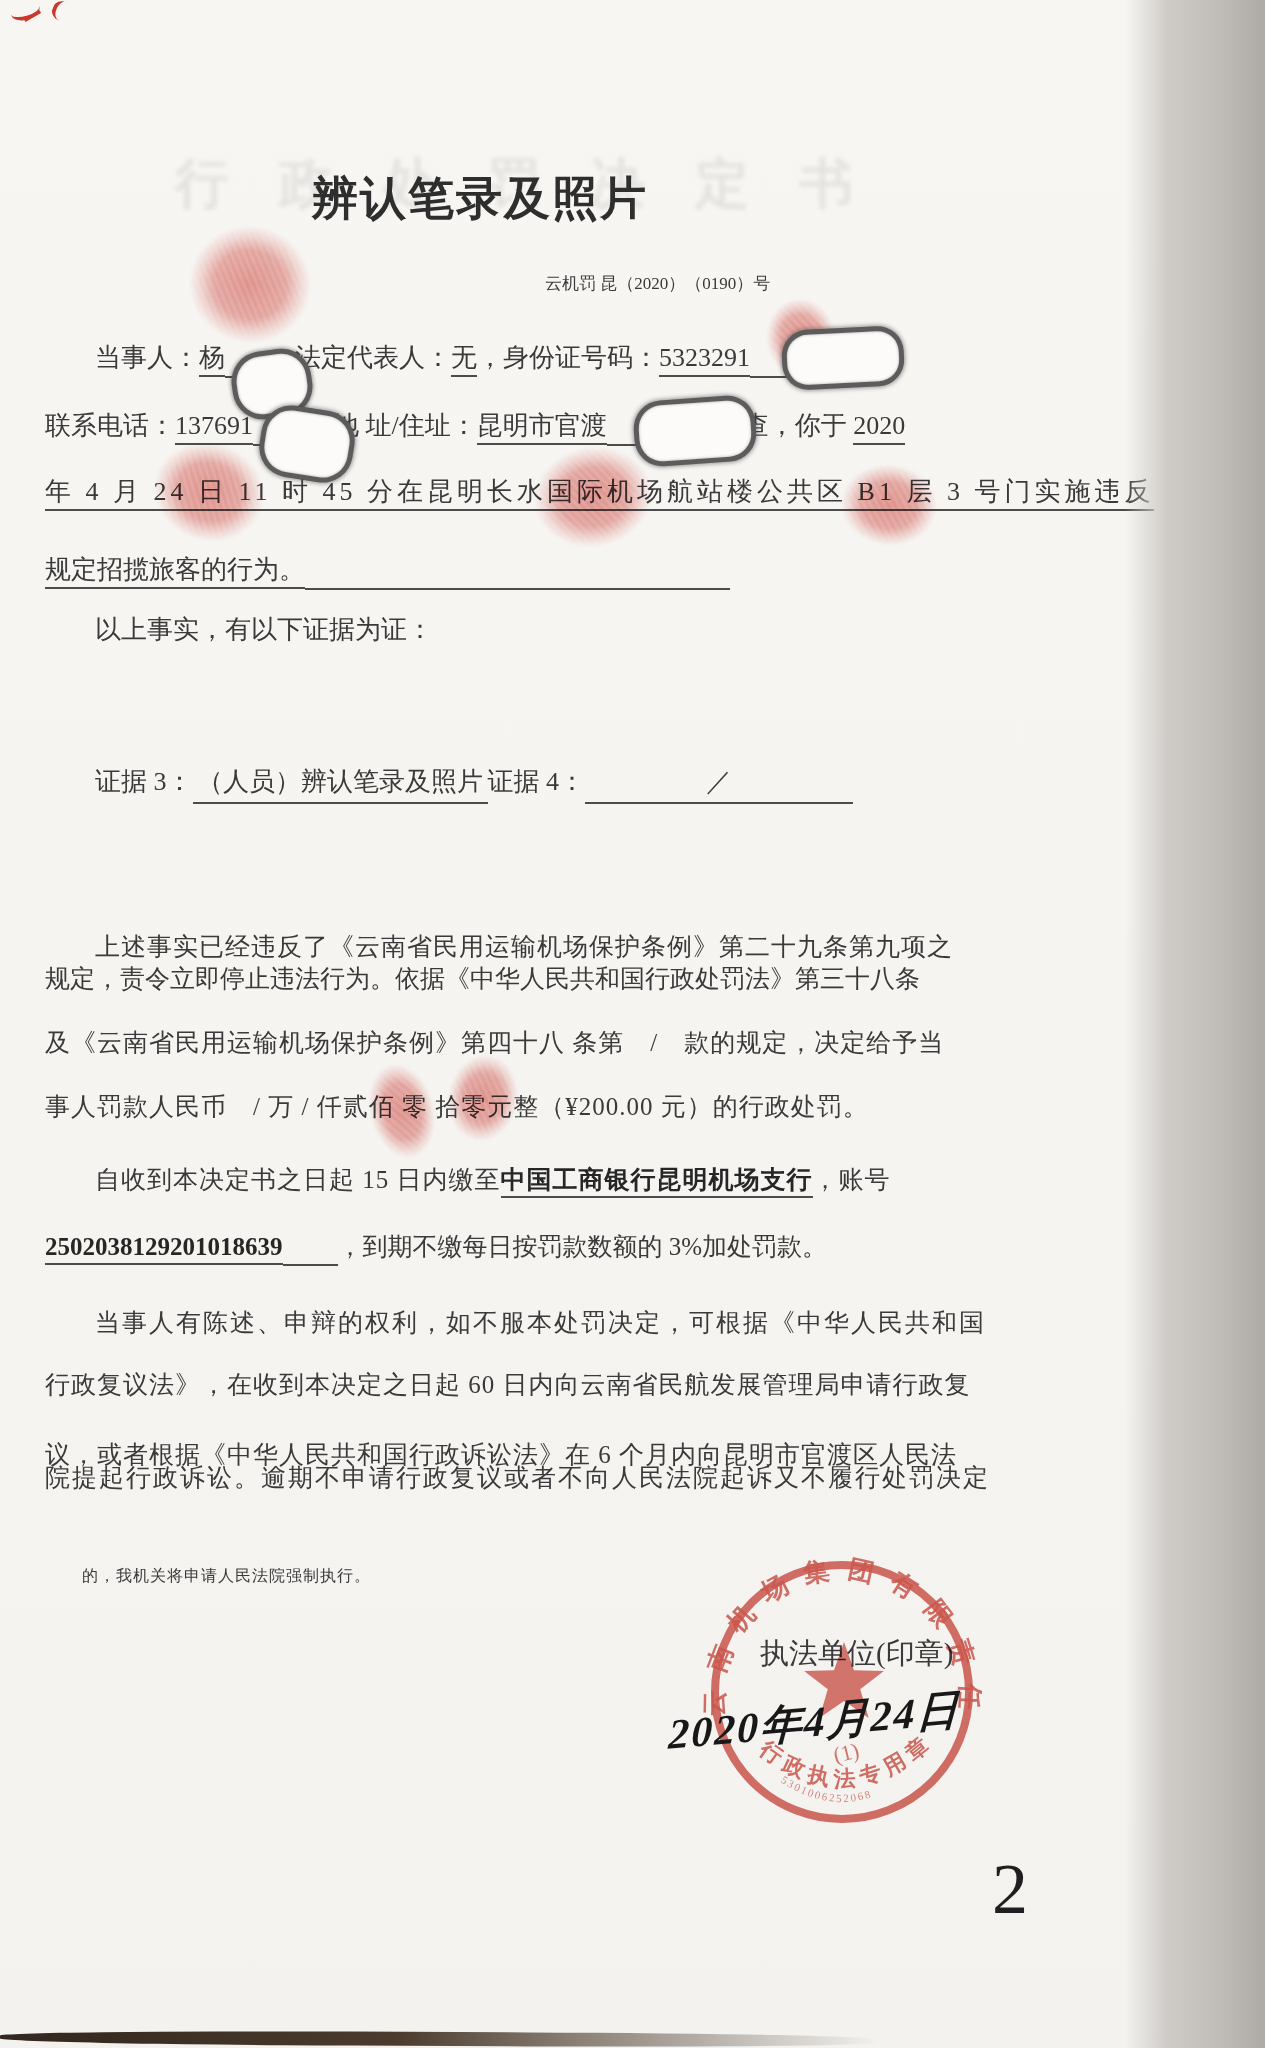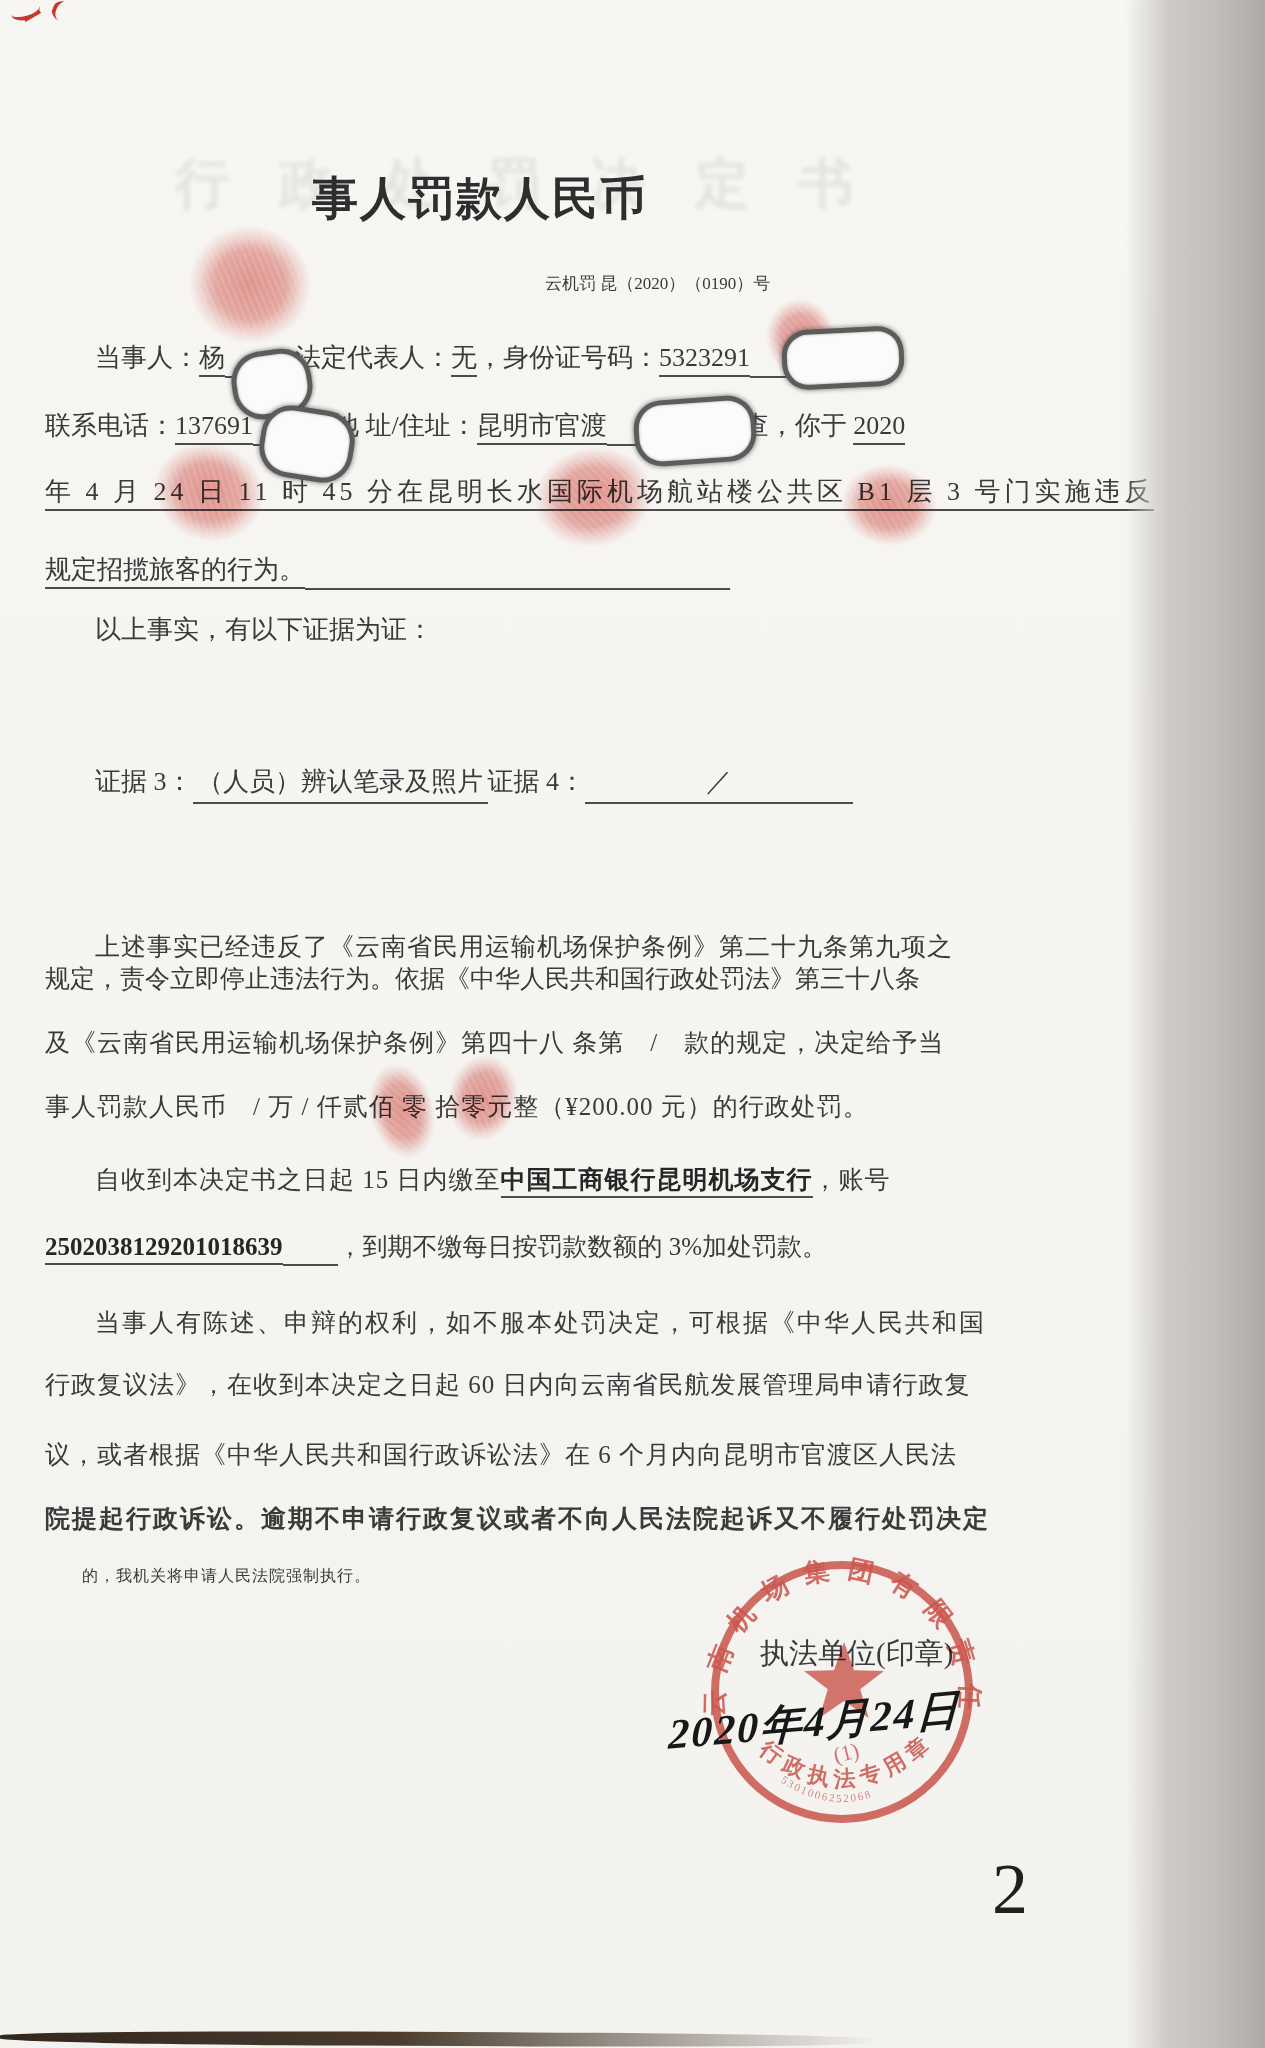--- a/index.html
+++ b/index.html
@@ -33,21 +33,21 @@
   .ln8{left:95px;top:834px;font-size:26px;}
   .ln9{left:95px;top:902px;font-size:25px;letter-spacing:1px;margin-top:28px;}
   .ln10{left:45px;top:962px;font-size:25px;}
   .ln11{left:45px;top:1026px;font-size:25px;letter-spacing:1px;}
   .ln12{left:45px;top:1090px;font-size:25px;letter-spacing:1px;}
   .ln13{left:95px;top:1163px;font-size:25px;letter-spacing:1px;}
   .ln14{left:45px;top:1230px;font-size:25px;}
   .ln15{left:95px;top:1306px;font-size:25px;letter-spacing:2px;}
   .ln16{left:45px;top:1368px;font-size:25px;letter-spacing:1px;}
   .ln17{left:45px;top:1438px;font-size:25px;letter-spacing:1px;}
-  .ln18{left:45px;top:1502px;font-size:25px;letter-spacing:2px;font-weight:bold;}
+  .ln18{left:45px;top:1461px;font-size:25px;letter-spacing:2px;}
   .ln19{left:45px;top:1566px;font-size:16px;letter-spacing:1px;margin-left:37px;}
   .ln20{left:760px;top:1634px;font-size:29px;}
   
   .fp{position:absolute;z-index:3;mix-blend-mode:multiply;filter:blur(1px);
       background:radial-gradient(closest-side,rgba(214,76,68,.60),rgba(214,76,68,.48) 55%,rgba(214,76,68,.20) 76%,rgba(214,76,68,0) 94%);}
   .fp::after{content:"";position:absolute;inset:6%;border-radius:inherit;
       background:repeating-linear-gradient(55deg,rgba(255,255,255,.28) 0 2px,rgba(255,255,255,0) 2px 6px);}
   .fp1{left:185px;top:222px;width:130px;height:125px;border-radius:46% 54% 58% 42%/52% 48% 44% 56%;transform:rotate(12deg);}
   .fp2{left:764px;top:296px;width:74px;height:84px;border-radius:52% 48% 44% 56%/46% 54% 58% 42%;transform:rotate(-8deg);}
   .fp3{left:150px;top:440px;width:118px;height:104px;border-radius:44% 56% 52% 48%/56% 44% 48% 52%;transform:rotate(18deg);}
@@ -78,21 +78,21 @@
 </head>
 <body>
 
 <div class="page">
 
   <div class="pen pen-a"></div>
   <div class="pen pen-b"></div>
   <div class="pen pen-c"></div>
 
   <div class="ghost-title">行政处罚决定书</div>
-  <div class="title">事人罚款人民币</div>
+  <div class="title">辨认笔录及照片</div>
 
   <div class="line ln0"><span>云机罚 昆（2020）（0190）号</span></div>
   <div class="line ln1"><span>当事人：</span><span class="u">杨</span><span class="u blk" style="width: 70px;">&nbsp;</span><span>法定代表人：</span><span class="u">无</span><span>，身份证号码：</span><span class="u">5323291</span><span class="u blk" style="width: 105px;">&nbsp;</span><span>，</span></div>
   <div class="line ln2"><span>联系电话：</span><span class="u">137691</span><span class="u blk" style="width: 80px;">&nbsp;</span><span>地 址/住址：</span><span class="u">昆明市官渡</span><span class="u blk" style="width: 110px;">&nbsp;</span><span>经查，你于 </span><span class="u">2020</span></div>
   <div class="line ln3"><span class="u">年 4 月 24 日 11 时 45 分在昆明长水国际机场航站楼公共区 B1 层 3 号门实施违反</span></div>
   <div class="line ln4"><span class="u">规定招揽旅客的行为。</span><span class="u blk" style="width: 425px;">&nbsp;</span></div>
   <div class="line ln5"><span>以上事实，有以下证据为证：</span></div>
   <div class="line ln7"><span>证据 3：</span><span class="u blk ctr" style="width: 295px;">（人员）辨认笔录及照片</span><span>证据 4：</span><span class="u blk ctr" style="width: 268px;">／</span></div>
   <div class="line ln9"><span>上述事实已经违反了《云南省民用运输机场保护条例》第二十九条第九项之</span></div>
   <div class="line ln10"><span>规定，责令立即停止违法行为。依据《中华人民共和国行政处罚法》第三十八条</span></div>

